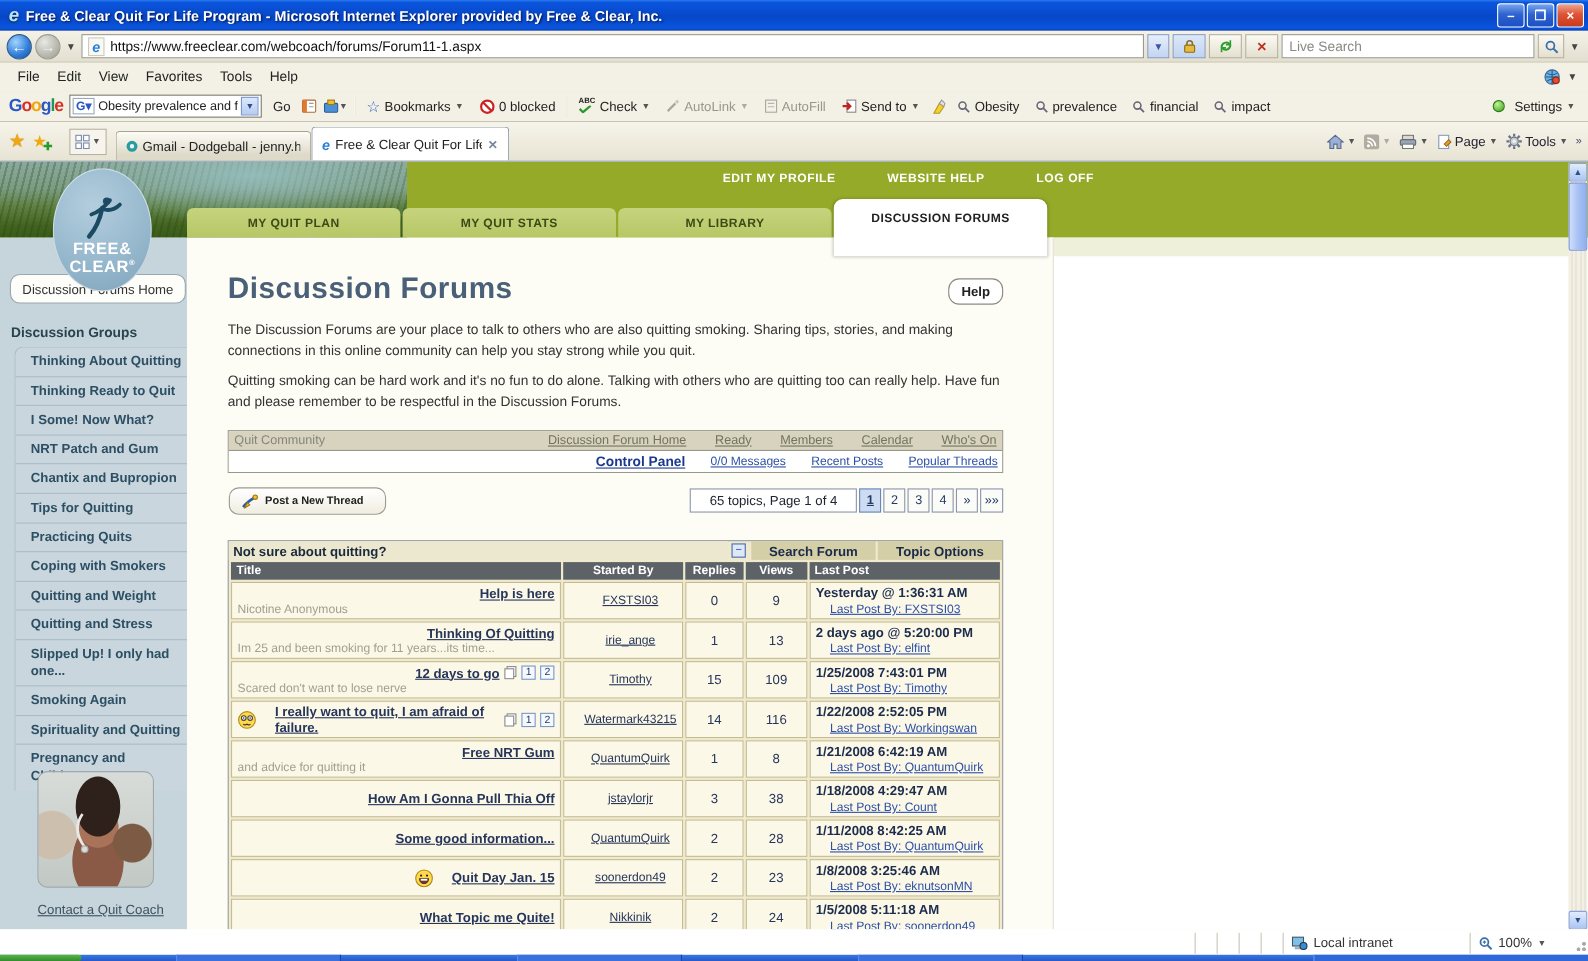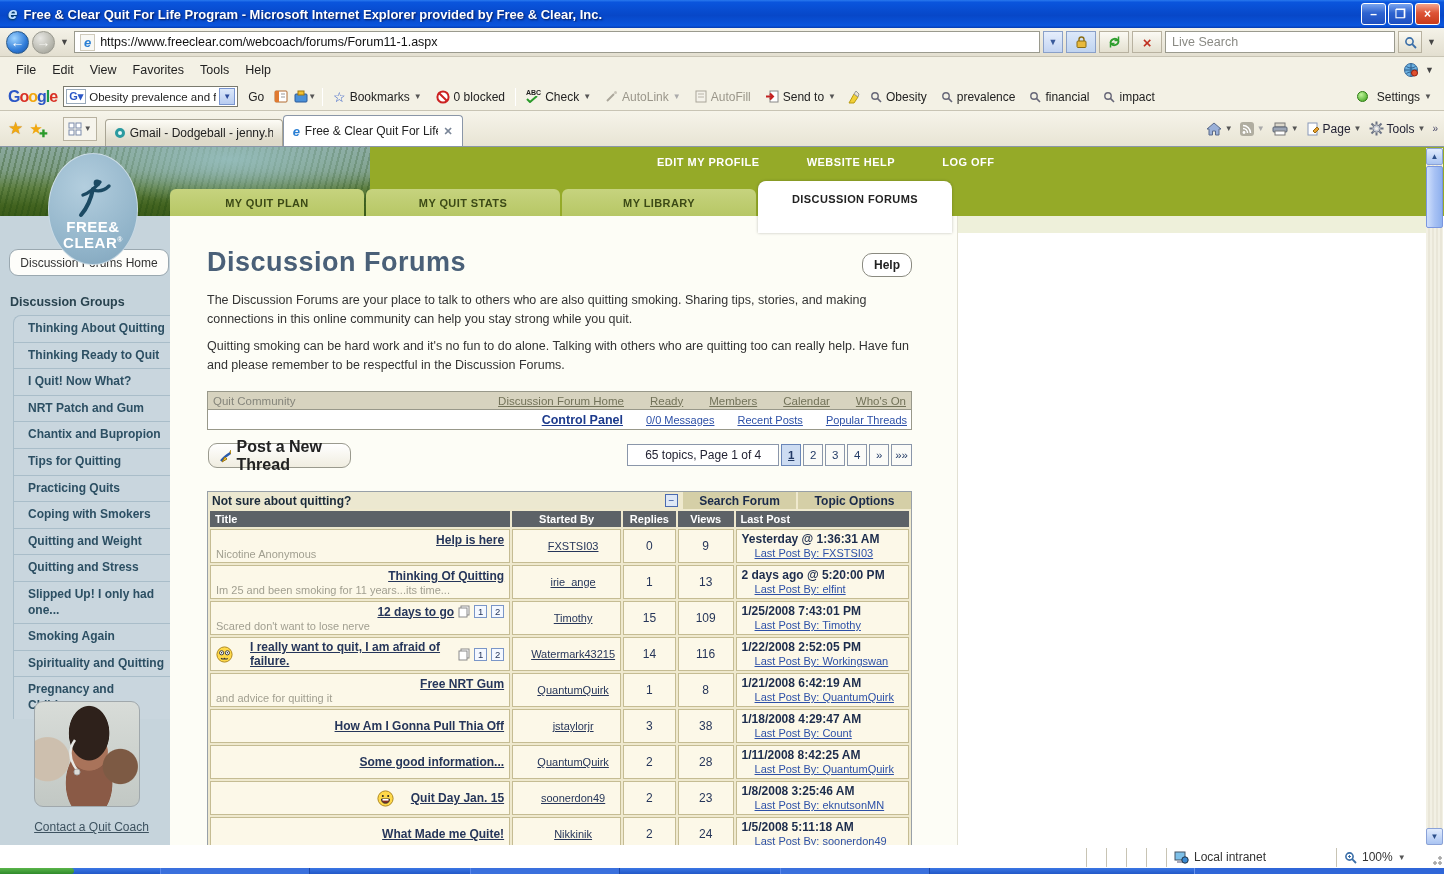--- a/index.html
+++ b/index.html
@@ -136,21 +136,21 @@
   .combar-r1 { height:18px; background:#d7d3bf; display:flex; align-items:center; padding:0 5px; border-bottom:1px solid #98988a; }
   .combar-title { color:#85857b; font-size:11.5px; flex:1; }
   .combar-links { display:flex; gap:13px; }
   .combar-link { color:#73735a; font-size:11.5px; text-decoration:underline; }
   .combar-r2 { height:19px; background:#fff; display:flex; align-items:center; justify-content:flex-end; gap:10px; padding:0 4px; }
   .ctrl-main { color:#1c3a8c; font-size:12.5px; font-weight:bold; text-decoration:underline; }
   .ctrl-link { color:#2d50a7; font-size:11px; text-decoration:underline; }
 
   .post-btn { position:absolute; left:208px; top:296px; height:25px; width:143px; background:linear-gradient(180deg,#fff,#f0ede0);
     border:1px solid #9a9a8e; border-radius:9px; display:flex; align-items:center; gap:6px; padding:0 10px;
-    font-size:16px; font-weight:bold; color:#222; }
+    font-size:10px; font-weight:bold; color:#222; }
   .pag { position:absolute; top:297px; left:620px; width:292px; display:flex; gap:2px; justify-content:flex-end; align-items:center; }
   .pag-summary { width:152px; height:22px; border:1px solid #8a96aa; background:#fff; display:flex; align-items:center; justify-content:center; font-size:12px; color:#223; }
   .pag-btn { min-width:20px; height:22px; border:1px solid #8a96aa; background:#fbfbf8; display:flex; align-items:center; justify-content:center;
     font-size:11.5px; color:#223a66; padding:0 3px; }
   .pag-btn.active { background:#cddcf2; font-weight:bold; text-decoration:underline; border-color:#6a86b8; }
 
   .forum { position:absolute; left:207px; top:344px; width:705px; border:1px solid #98a0a8; background:#efe9ce; }
   .f-sec { display:flex; height:17px; align-items:stretch; }
   .f-sec-title { flex:1; background:#ece8d0; display:flex; align-items:center; padding:0 4px; font-size:12px; font-weight:bold; color:#1a2a3a; }
   .collapse-box { width:13px; height:13px; margin:2px 3px; border:1px solid #4a6ab0; background:#dfe8f6; color:#2a4a9a;
@@ -462,21 +462,21 @@
     <span class="ltxt"><span>FREE&amp;</span><br><span>CLEAR</span><span class="reg">®</span></span>
   </div>
   <div class="palestrip"></div>
 
   <div class="sidebar">
     <div class="sb-home">Discussion Forums Home</div>
     <div class="sb-groups-title">Discussion Groups</div>
     <div class="sb-list" id="sb-list">
         <div class="sb-item">Thinking About Quitting</div>
         <div class="sb-item">Thinking Ready to Quit</div>
-        <div class="sb-item">I Quit! Now What?</div>
+        <div class="sb-item">I Some! Now What?</div>
         <div class="sb-item">NRT Patch and Gum</div>
         <div class="sb-item">Chantix and Bupropion</div>
         <div class="sb-item">Tips for Quitting</div>
         <div class="sb-item">Practicing Quits</div>
         <div class="sb-item">Coping with Smokers</div>
         <div class="sb-item">Quitting and Weight</div>
         <div class="sb-item">Quitting and Stress</div>
         <div class="sb-item">Slipped Up! I only had one...</div>
         <div class="sb-item">Smoking Again</div>
         <div class="sb-item">Spirituality and Quitting</div>
@@ -702,21 +702,21 @@
             <td>
               <a class="t-starter">soonerdon49</a>
             </td>
             <td class="t-num">2</td>
             <td class="t-num">23</td>
             <td><div class="lp-time">1/8/2008 3:25:46 AM</div><a class="lp-by">Last Post By: eknutsonMN</a></td>
           </tr>
           <tr>
             <td>
               <div class="t-title-line">
-                <a class="t-link">What Made me Quite!</a>
+                <a class="t-link">What Topic me Quite!</a>
               </div>
             </td>
             <td>
               <a class="t-starter">Nikkinik</a>
             </td>
             <td class="t-num">2</td>
             <td class="t-num">24</td>
             <td><div class="lp-time">1/5/2008 5:11:18 AM</div><a class="lp-by">Last Post By: soonerdon49</a></td>
           </tr>
         </tbody>

